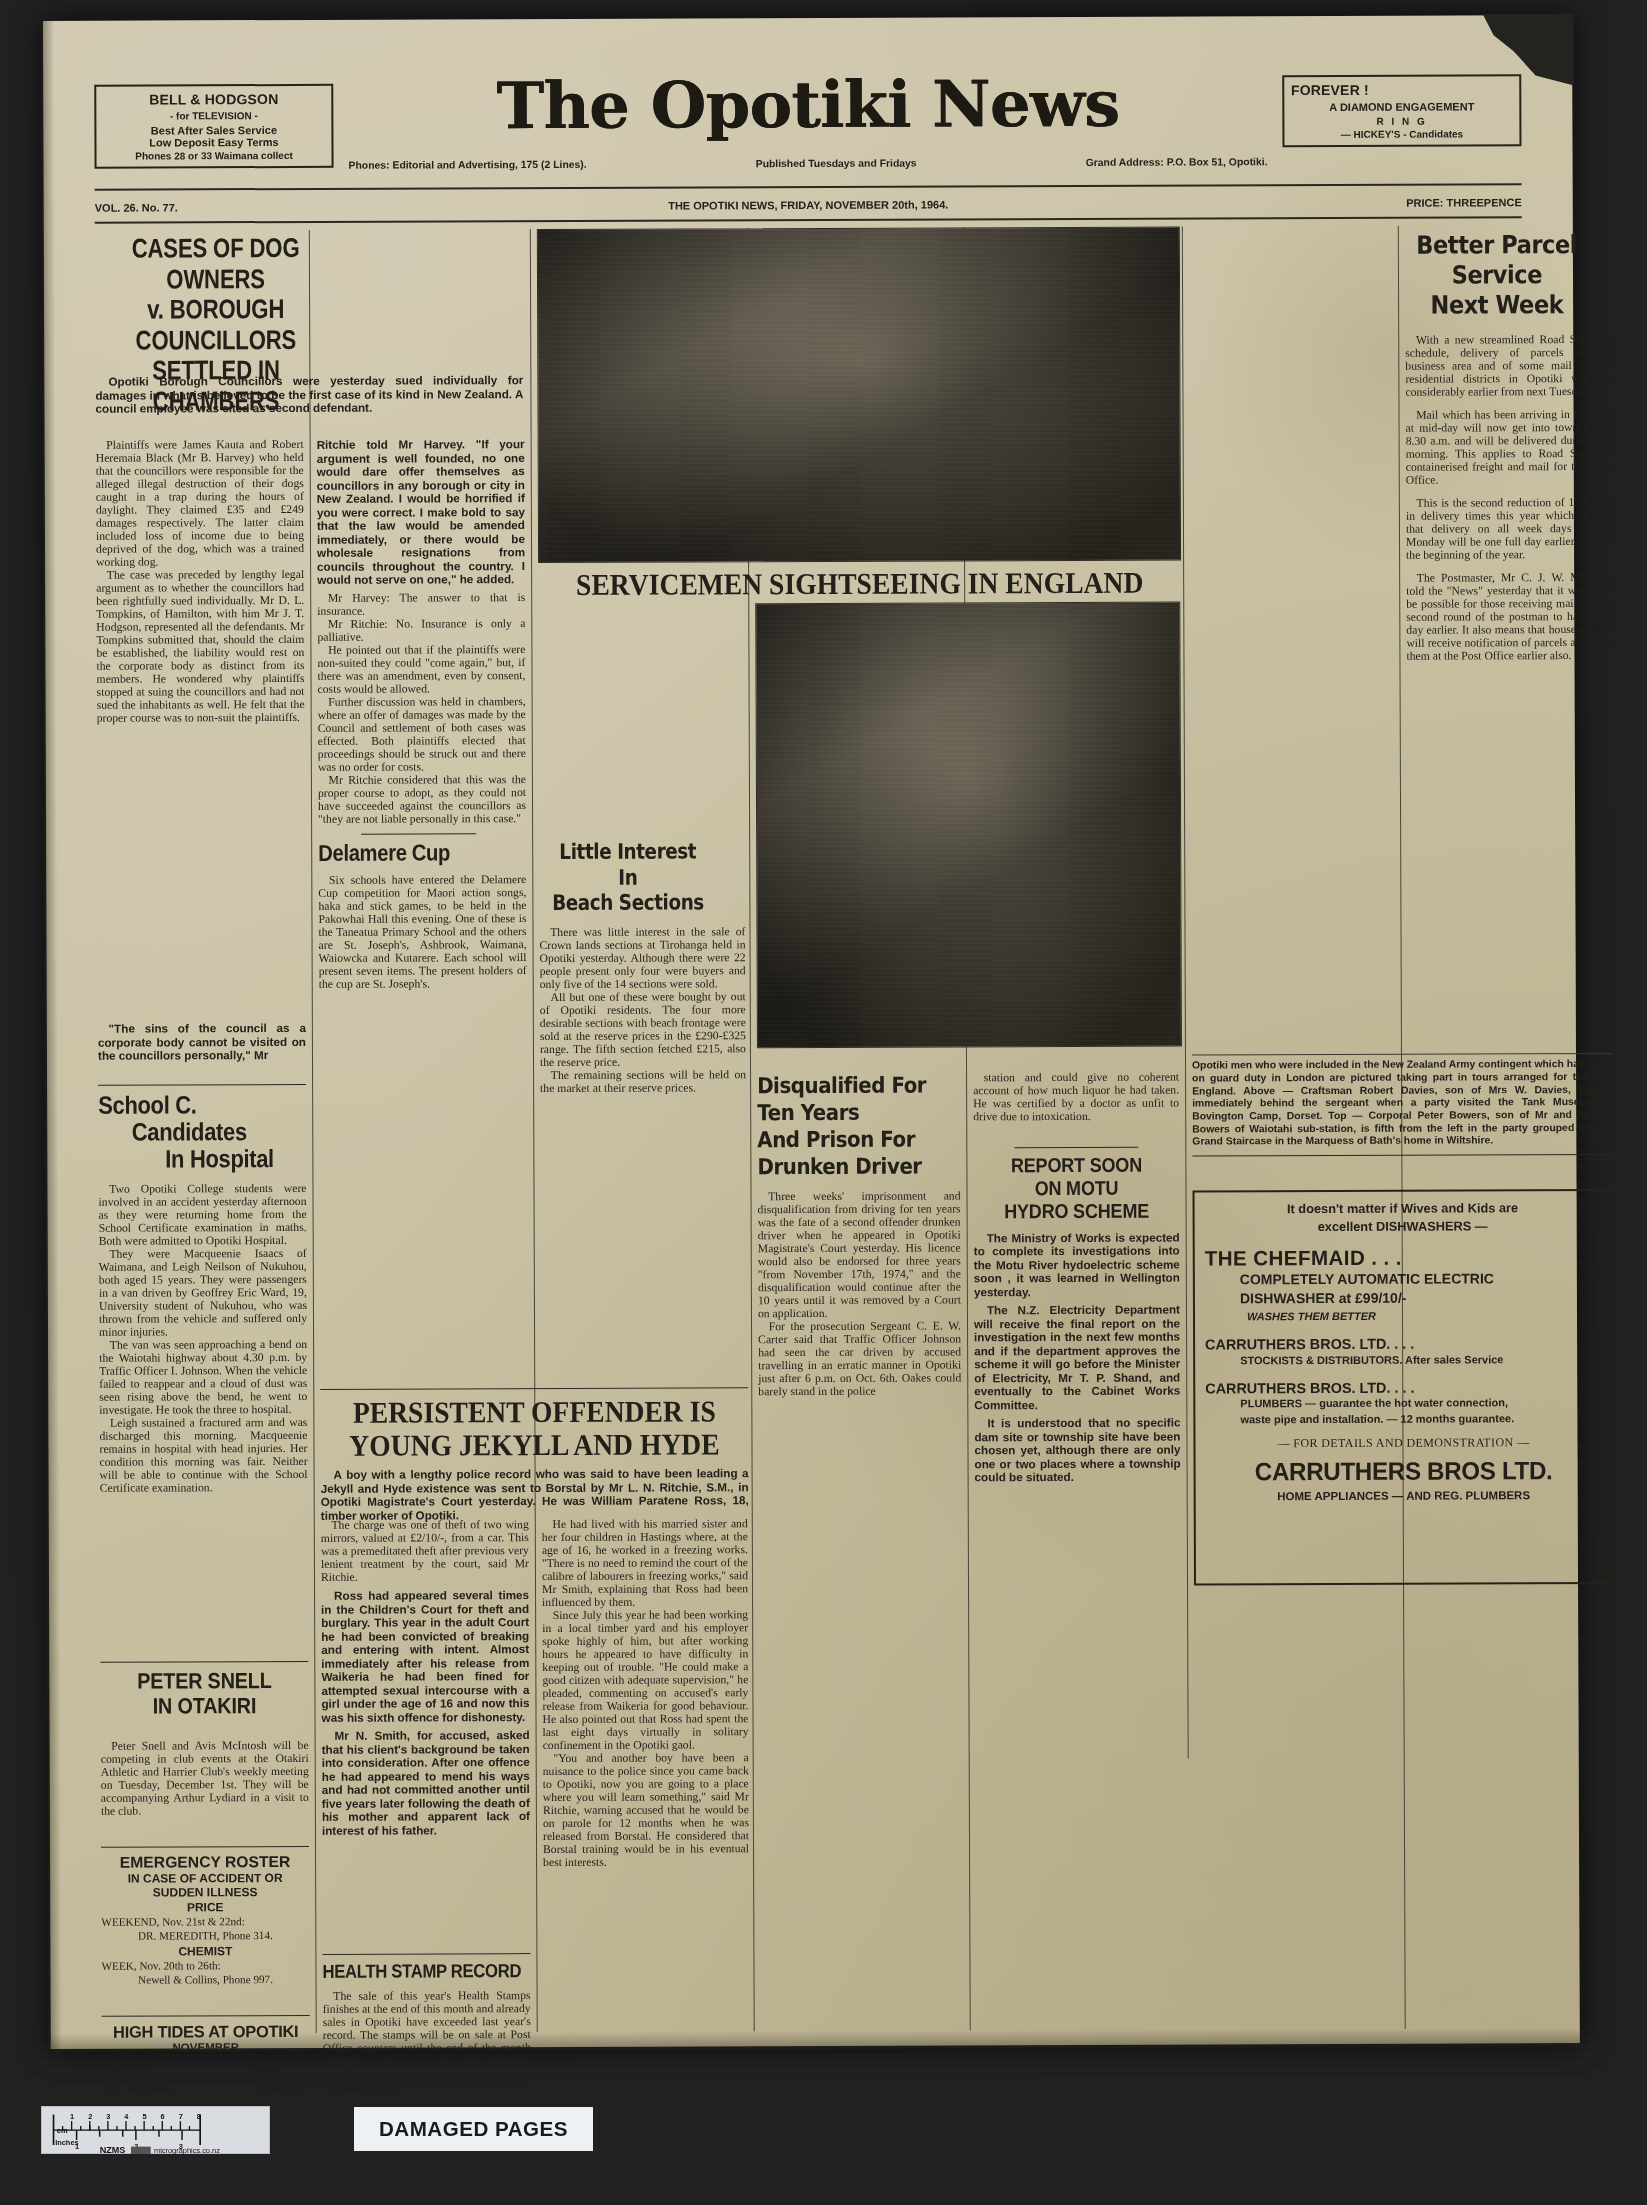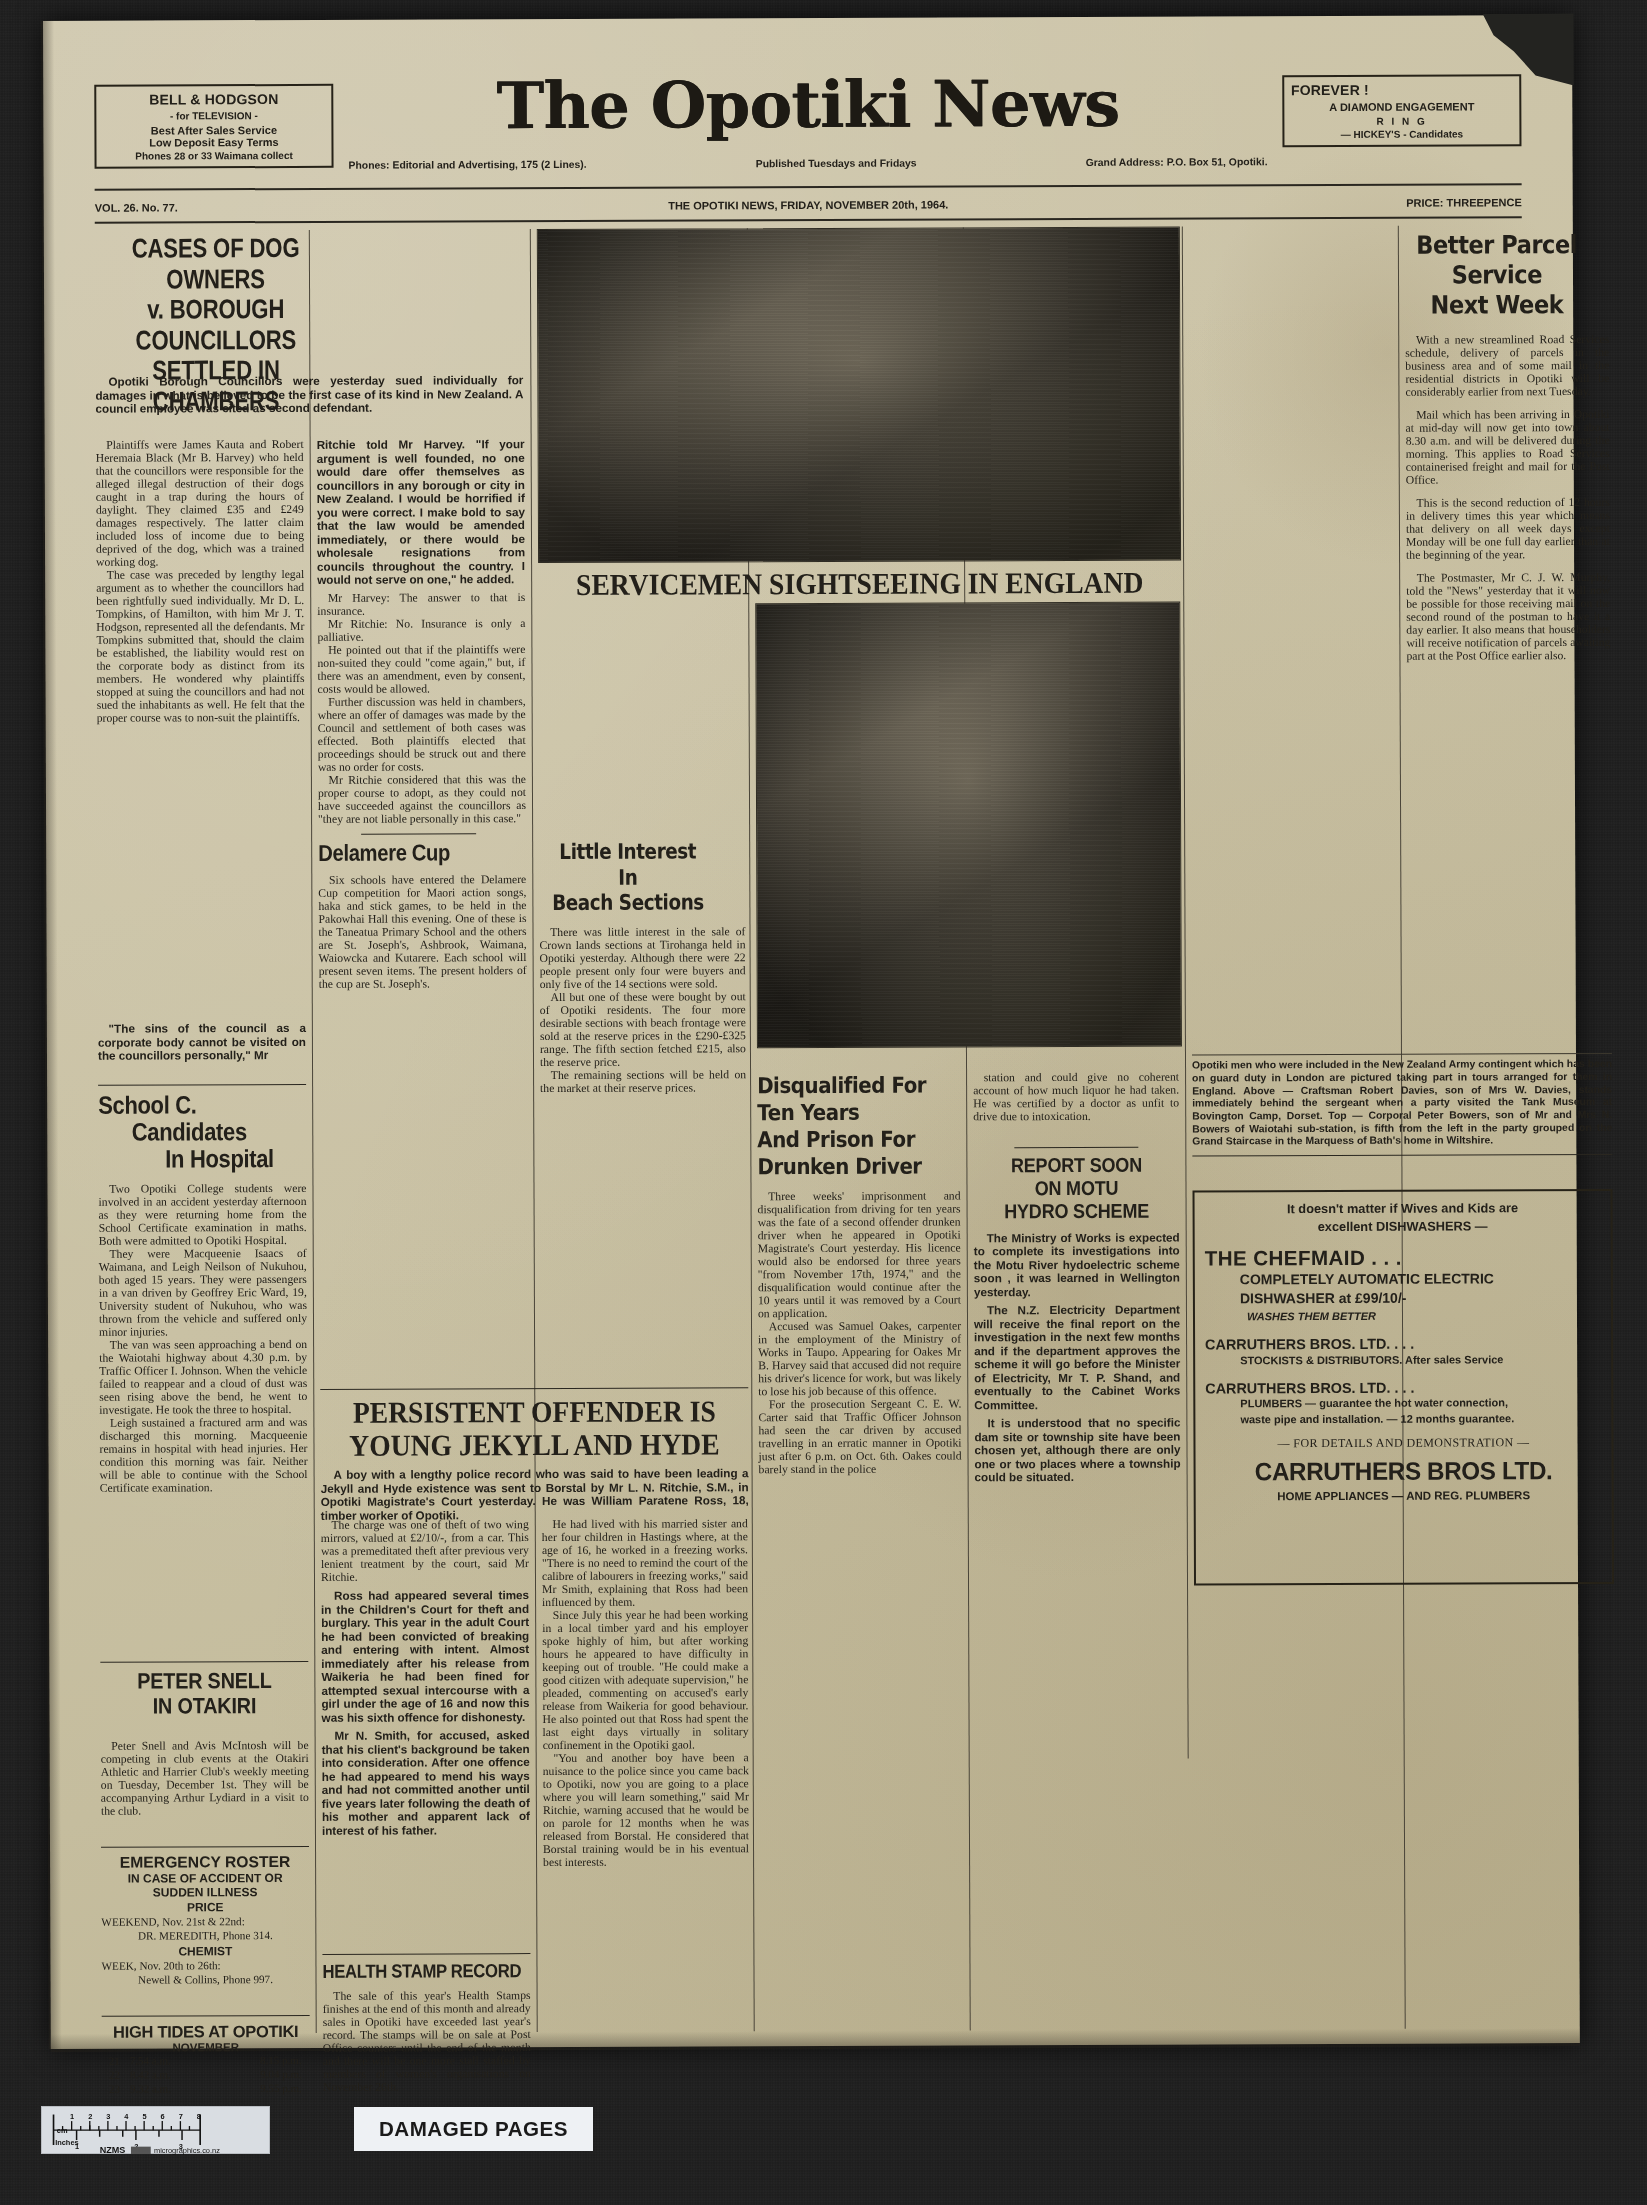--- a/index.html
+++ b/index.html
@@ -392,21 +392,20 @@
     </div>
 
     <div style="position:absolute;left:659px;top:844px;width:203px;">
       <div class="hl-slab" style="font-size:22px;line-height:27px;transform:scaleX(.90);width:111%;">
         <div>Disqualified For Ten Years</div>
         <div>And Prison For</div>
         <div>Drunken Driver</div>
       </div>
       <div class="body-txt" style="margin-top:10px">
         <p>Three weeks' imprisonment and disqualification from driving for ten years was the fate of a second offender drunken driver when he appeared in Opotiki Magistrate's Court yesterday. His licence would also be endorsed for three years "from November 17th, 1974," and the disqualification would continue after the 10 years until it was removed by a Court on application.</p>
-        <p>Accused was Samuel Oakes, carpenter in the employment of the Ministry of Works in Taupo. Appearing for Oakes Mr B. Harvey said that accused did not require his driver's licence for work, but was likely to lose his job because of this offence.</p>
         <p>For the prosecution Sergeant C. E. W. Carter said that Traffic Officer Johnson had seen the car driven by accused travelling in an erratic manner in Opotiki just after 6 p.m. on Oct. 6th. Oakes could barely stand in the police</p>
       </div>
     </div>
 
     <div style="position:absolute;left:875px;top:844px;width:206px;" class="body-txt">
       <p>station and could give no coherent account of how much liquor he had taken. He was certified by a doctor as unfit to drive due to intoxication.</p>
     </div>
 
     <div style="position:absolute;left:875px;top:914px;width:206px;">
       <div class="rule" style="width:124px;margin-left:41px;"></div>
@@ -448,21 +447,21 @@
     <div class="col" id="colG">
       <div class="hl-slab" style="text-align:center;font-size:25px;line-height:30px;transform:scaleX(.9);margin-top:5px;">
         <div>Better Parcel</div>
         <div>Service</div>
         <div>Next Week</div>
       </div>
       <div class="body-txt" style="margin-top:13px;">
         <p style="margin-bottom:10px">With a new streamlined Road Services schedule, delivery of parcels in the business area and of some mail in the residential districts in Opotiki will be considerably earlier from next Tuesday.</p>
         <p style="margin-bottom:10px">Mail which has been arriving in Opotiki at mid-day will now get into town about 8.30 a.m. and will be delivered during the morning. This applies to Road Services containerised freight and mail for the Post Office.</p>
         <p style="margin-bottom:10px">This is the second reduction of 12 hours in delivery times this year which means that delivery on all week days except Monday will be one full day earlier than at the beginning of the year.</p>
-        <p>The Postmaster, Mr C. J. W. Murphy, told the "News" yesterday that it will now be possible for those receiving mail on the second round of the postman to have it a day earlier. It also means that householders will receive notification of parcels awaiting part at the Post Office earlier also.</p>
+        <p>The Postmaster, Mr C. J. W. Murphy, told the "News" yesterday that it will now be possible for those receiving mail on the second round of the postman to have it a day earlier. It also means that householders will receive notification of parcels awaiting them at the Post Office earlier also.</p>
       </div>
     </div>
 
   </div>
 </div>
 
 <div id="scalebar">
   <svg width="229" height="48" viewBox="0 0 278 58">
     <line x1="14" y1="9" x2="14" y2="46" stroke="#111" stroke-width="2"></line>
     <line x1="14" y1="28" x2="192" y2="28" stroke="#111" stroke-width="1.6"></line>

